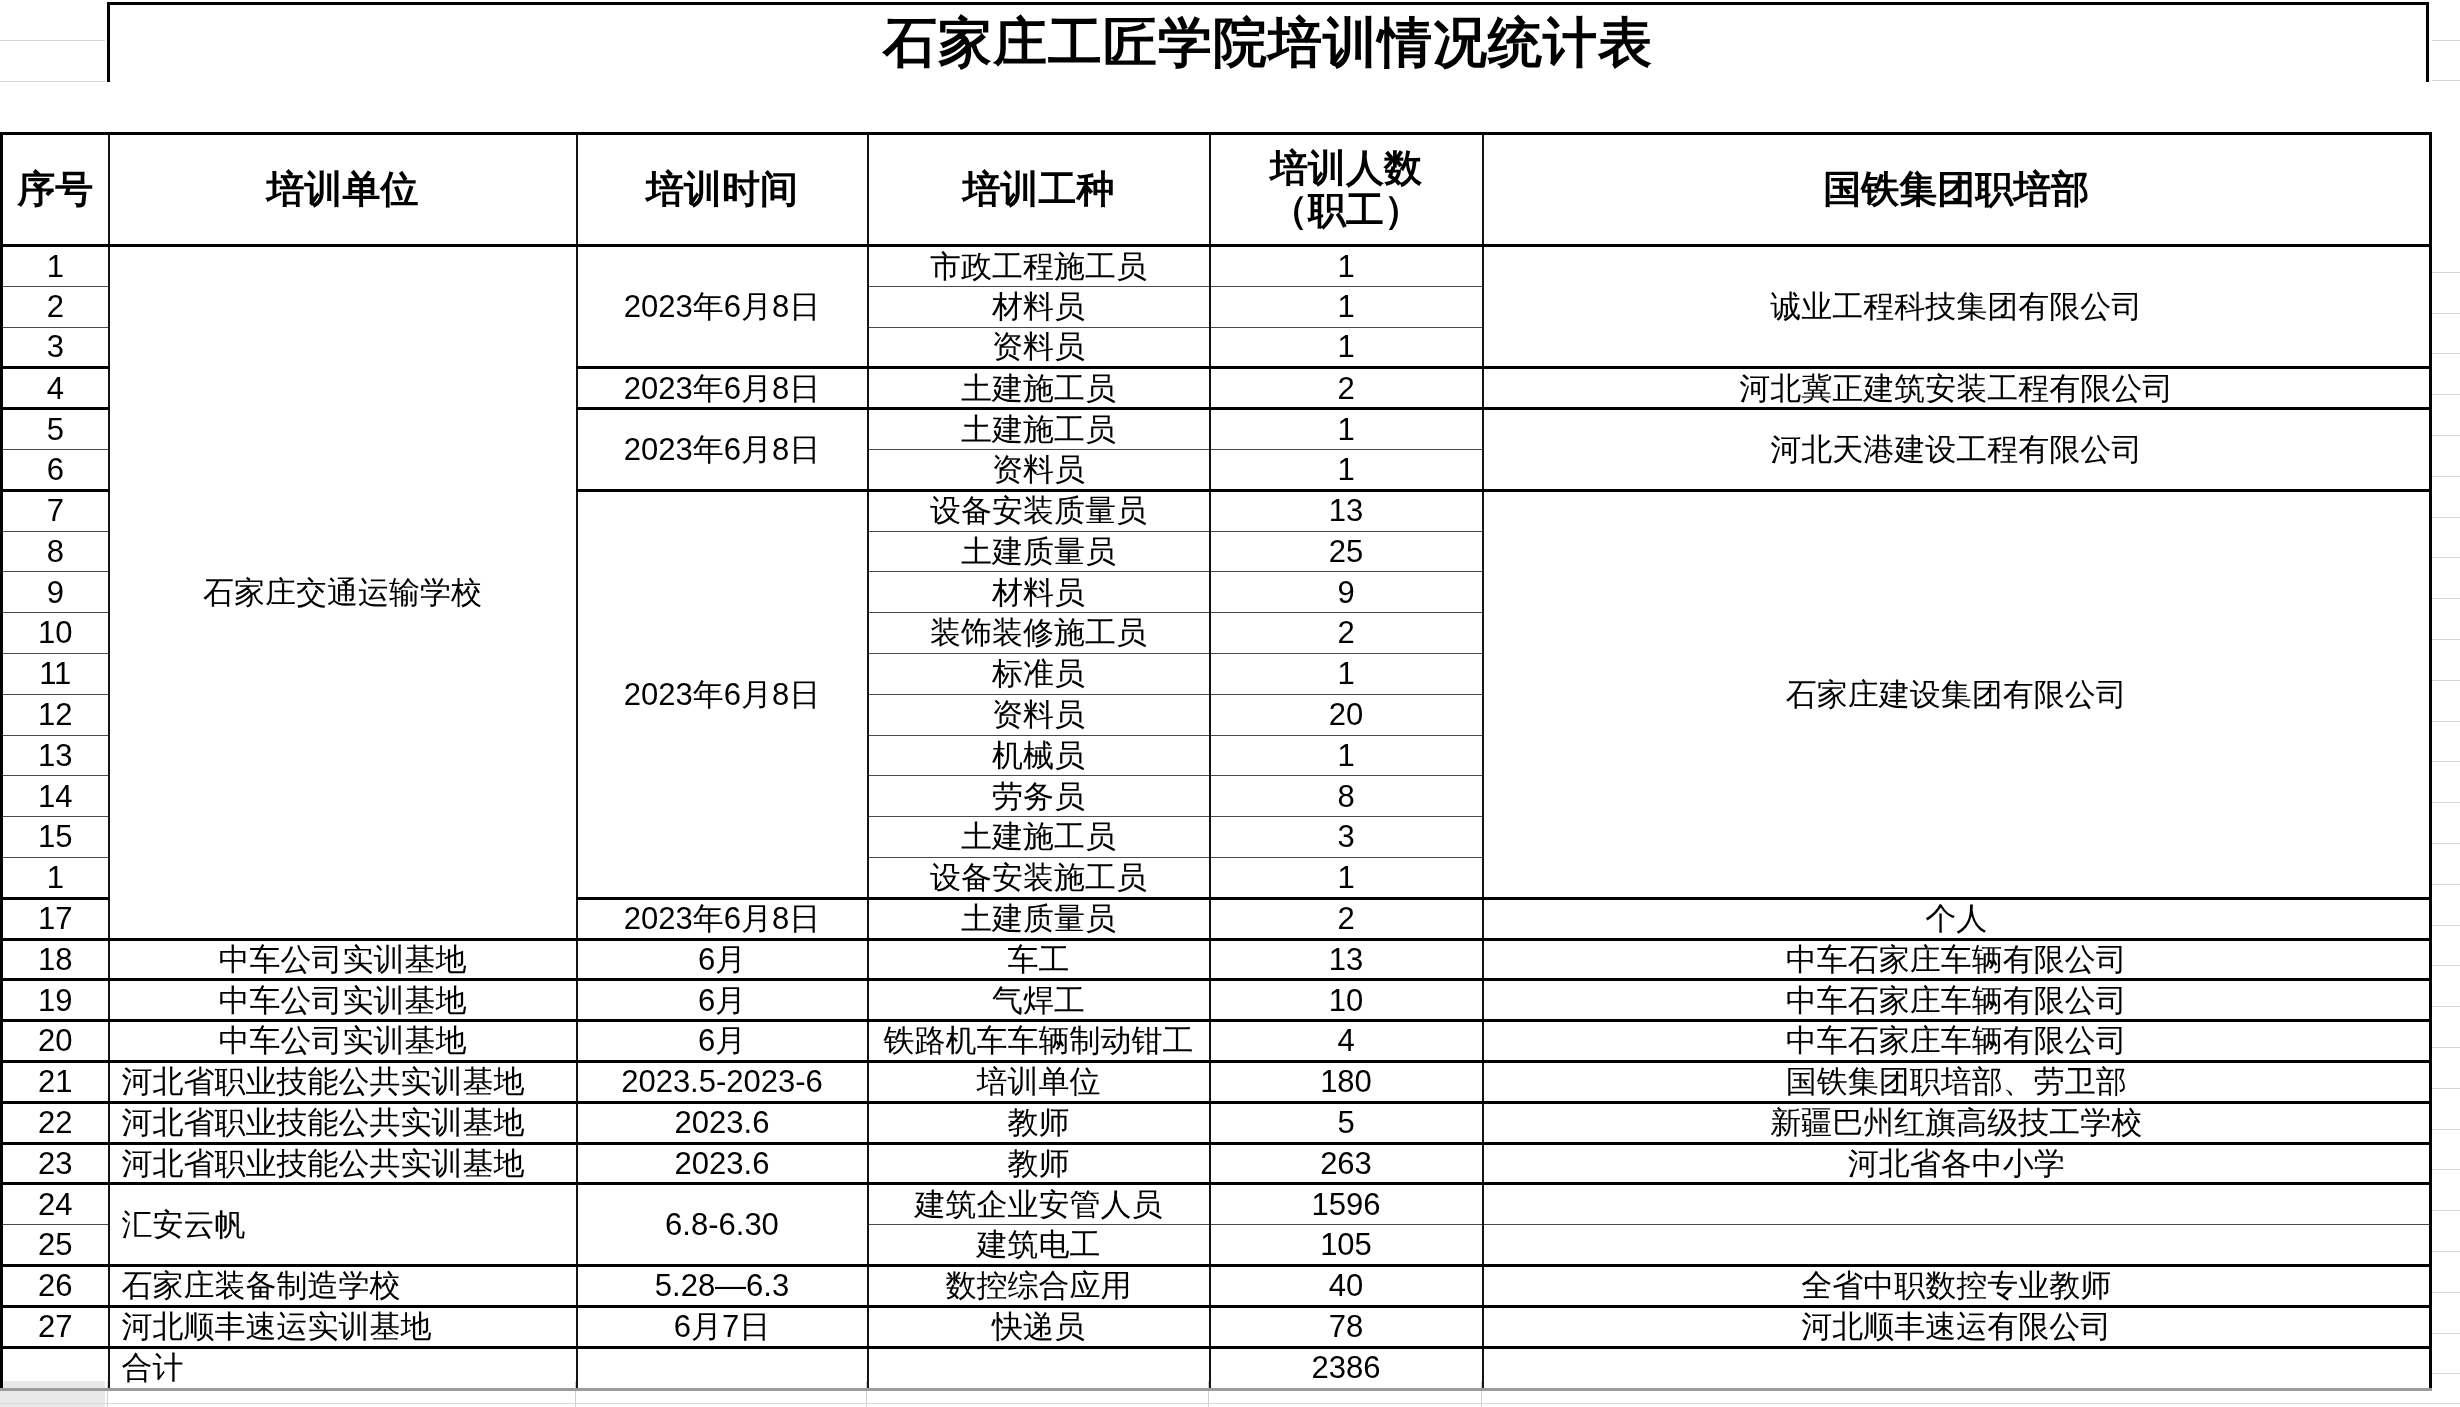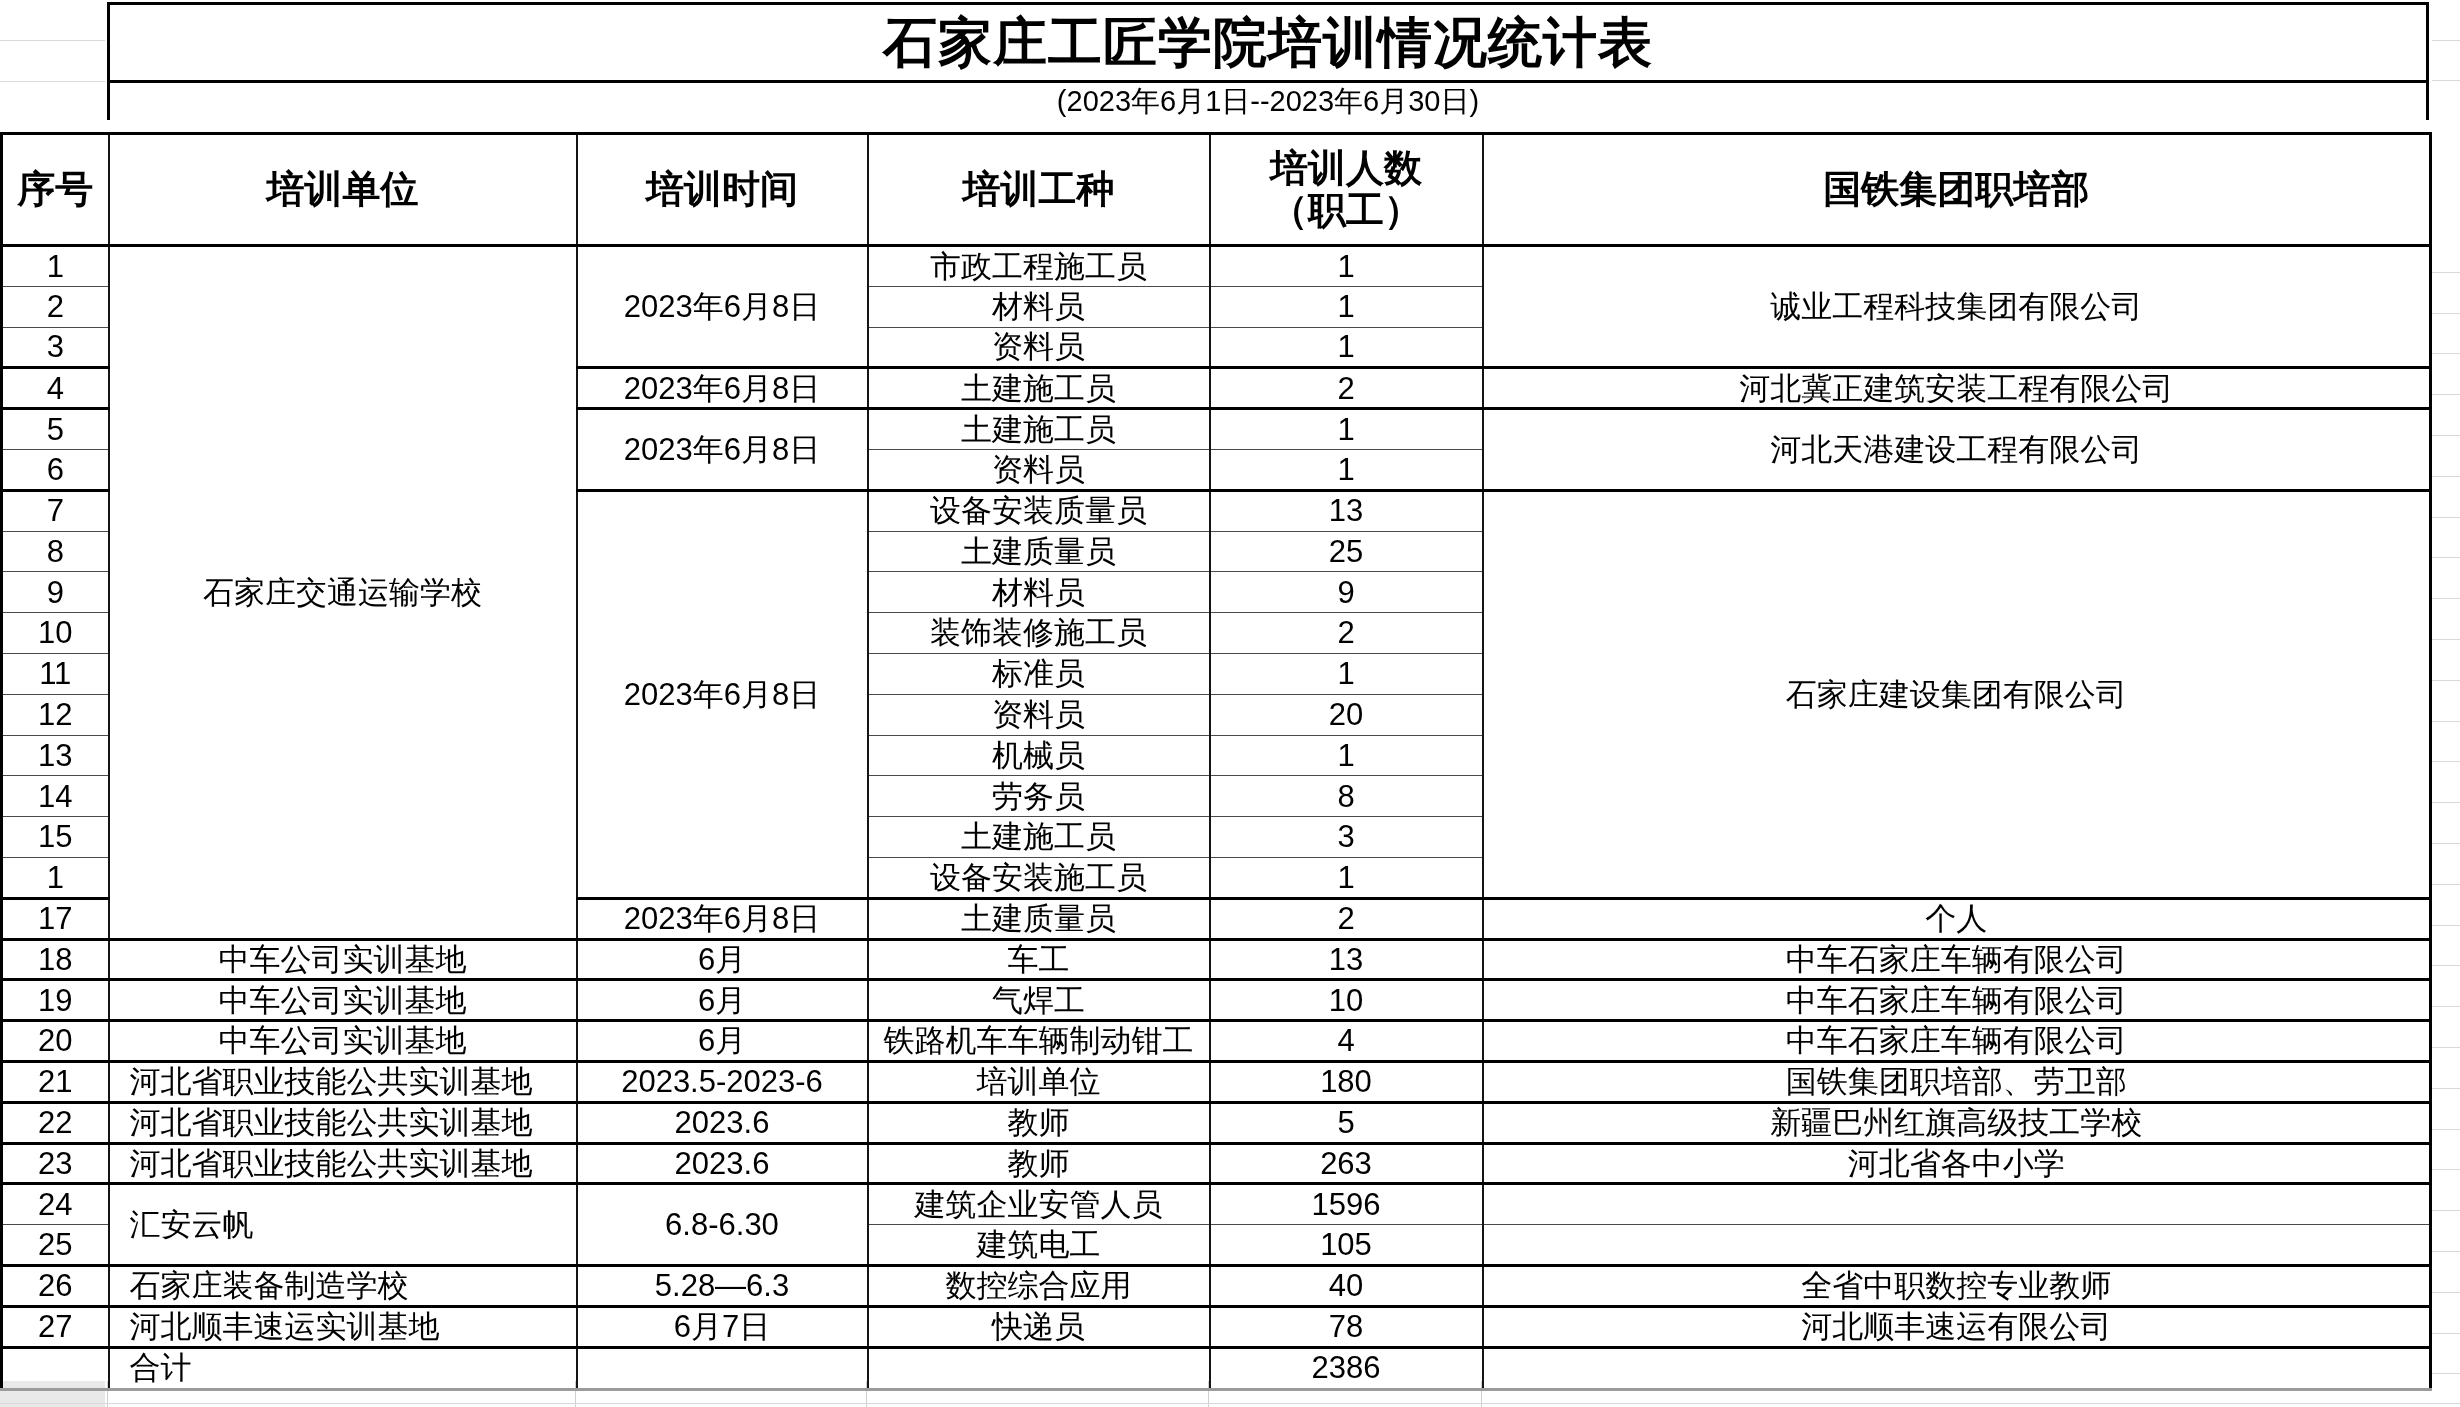--- a/index.html
+++ b/index.html
@@ -42,21 +42,21 @@
     padding:0;margin:0;overflow:hidden;white-space:nowrap;
     text-align:center;vertical-align:middle;line-height:1.08;
   }
   .grid thead tr{height:112px;}
   .grid thead th{font-size:38px;font-weight:700;border-bottom:3px solid #000;}
   .grid tbody tr{height:40.8px;}
   .grid tbody td{font-size:31px;font-weight:400;border-top:2px solid #1a1a1a;}
   .grid tbody tr.t td{border-top:1px solid #4a4a4a;}
   .grid tbody tr.g td{border-top:3px solid #000;}
   .grid tbody tr.total{height:42px;}
-  td.l{text-align:left;padding-left:20px;}
+  td.l{text-align:left;padding-left:12px;}
   .hc{display:block;}
 </style>
 </head>
 <body>
 
 <div class="sheet">
 
   <div class="fl" style="left:0;top:40px;width:105px;height:1px;"></div>
   <div class="fl" style="left:0;top:81px;width:105px;height:1px;"></div>
 
@@ -66,21 +66,20 @@
 
   <div class="below-a"></div>
   <div class="vfl" style="left:107px;top:1381px;height:26px;"></div>
   <div class="vfl" style="left:575px;top:1381px;height:26px;"></div>
   <div class="vfl" style="left:866px;top:1381px;height:26px;"></div>
   <div class="vfl" style="left:1208px;top:1381px;height:26px;"></div>
   <div class="vfl" style="left:1481px;top:1381px;height:26px;"></div>
   <div class="fl" style="left:0;top:1403px;width:2460px;height:1px;"></div>
 
   <div class="titlebox">石家庄工匠学院培训情况统计表</div>
-  <div class="subtitlebox">(2023年6月1日--2023年6月30日)</div>
 
   <table class="grid">
     <colgroup>
       <col style="width:107px">
         <col style="width:468px">
         <col style="width:291px">
       <col style="width:342px">
         <col style="width:273px">
         <col style="width:948px">
     </colgroup>

